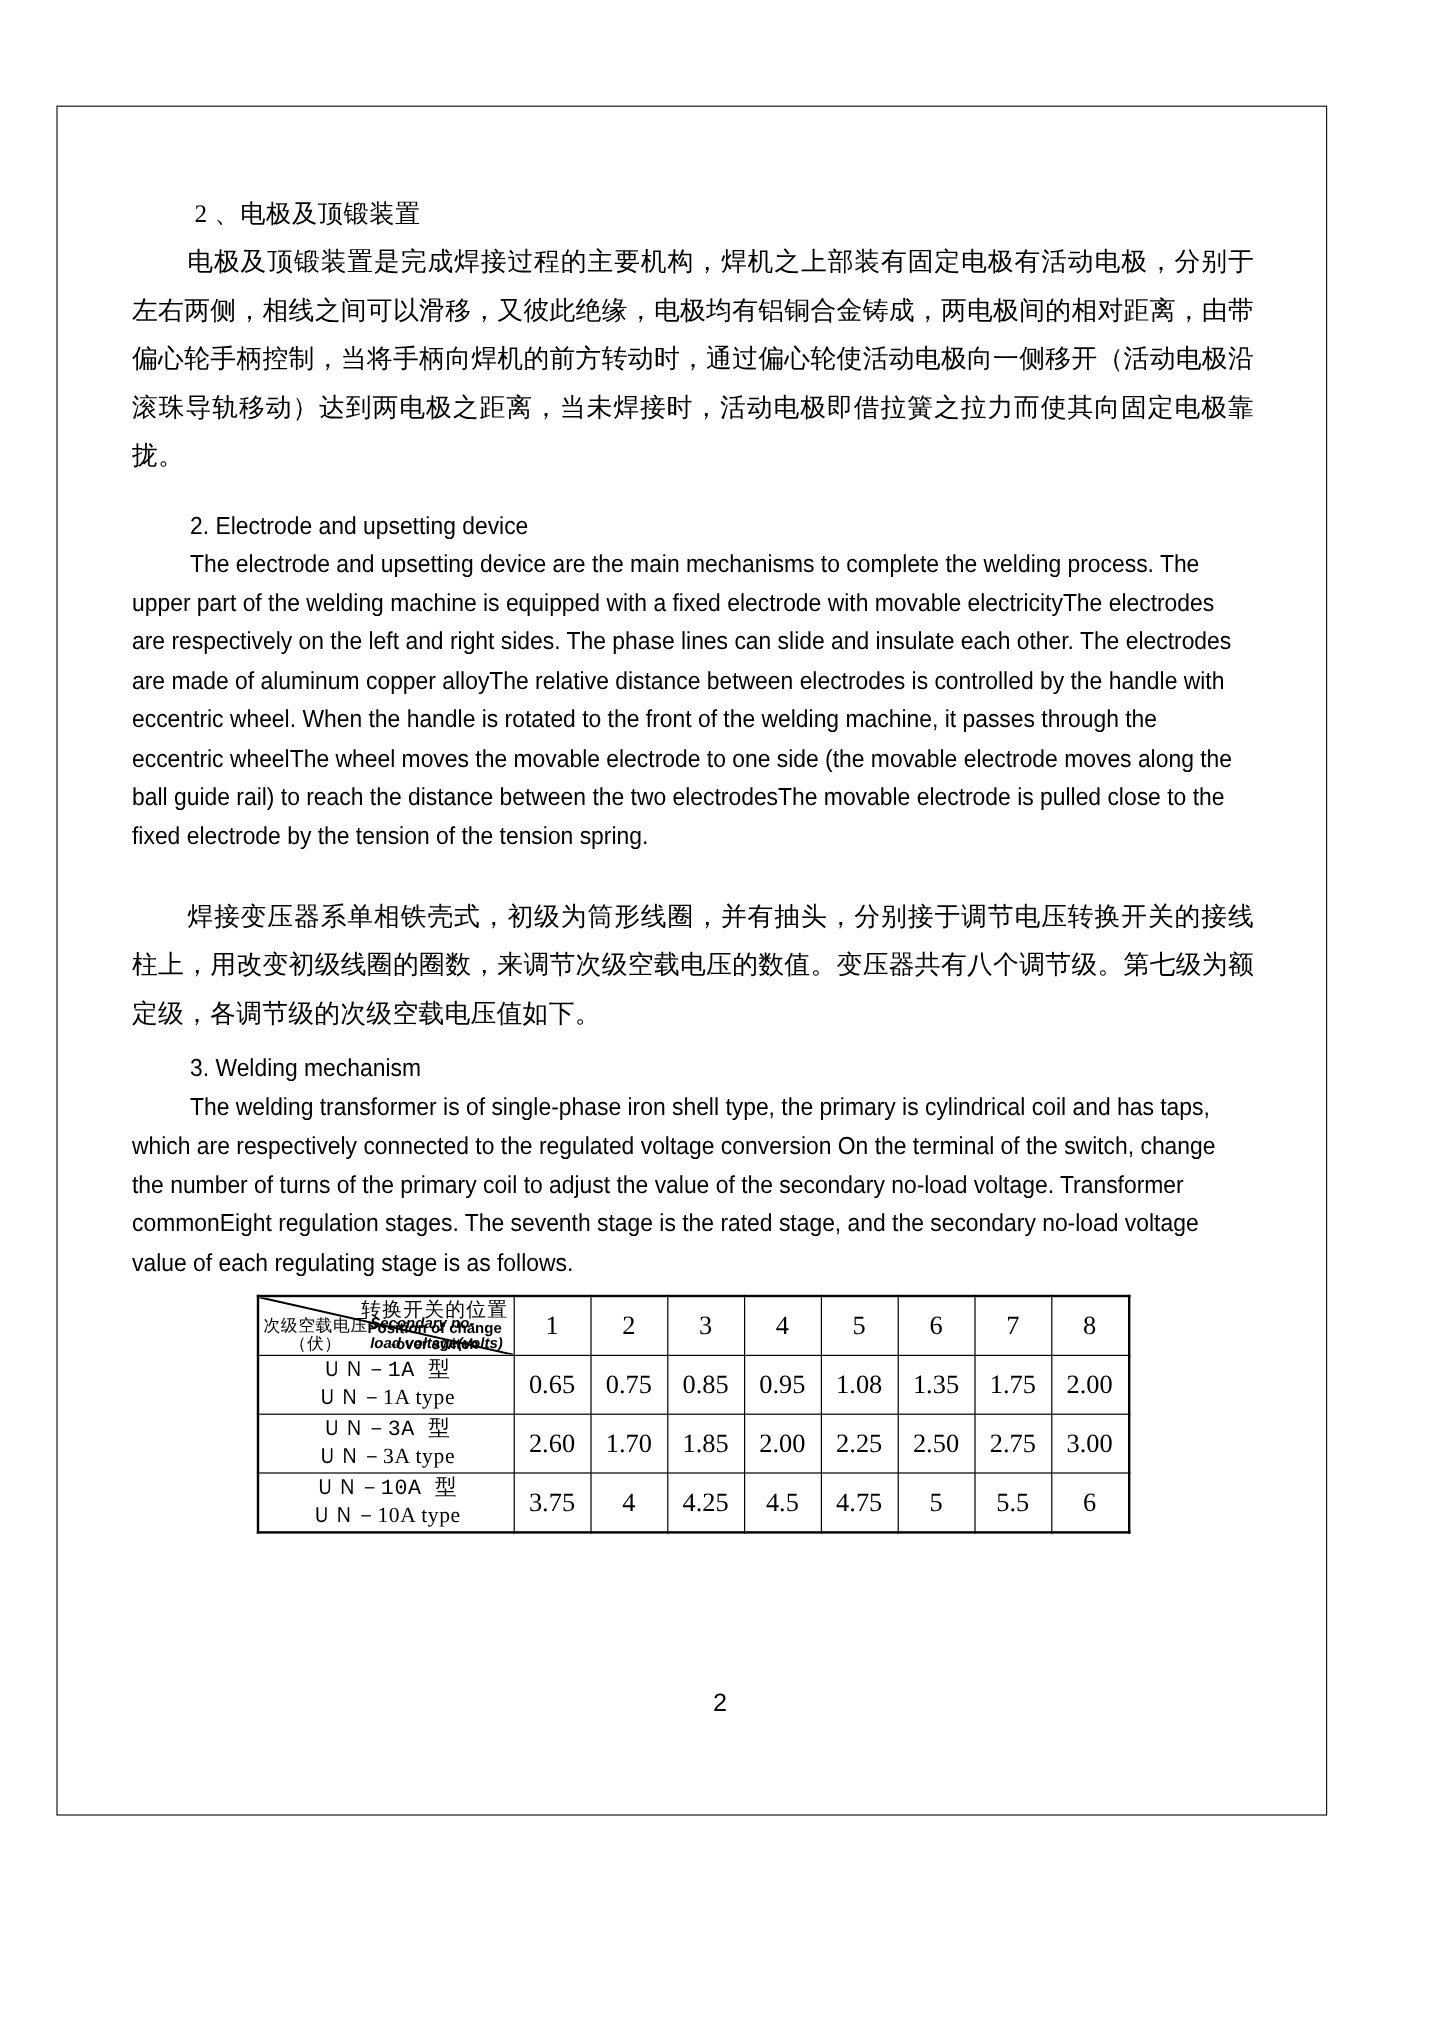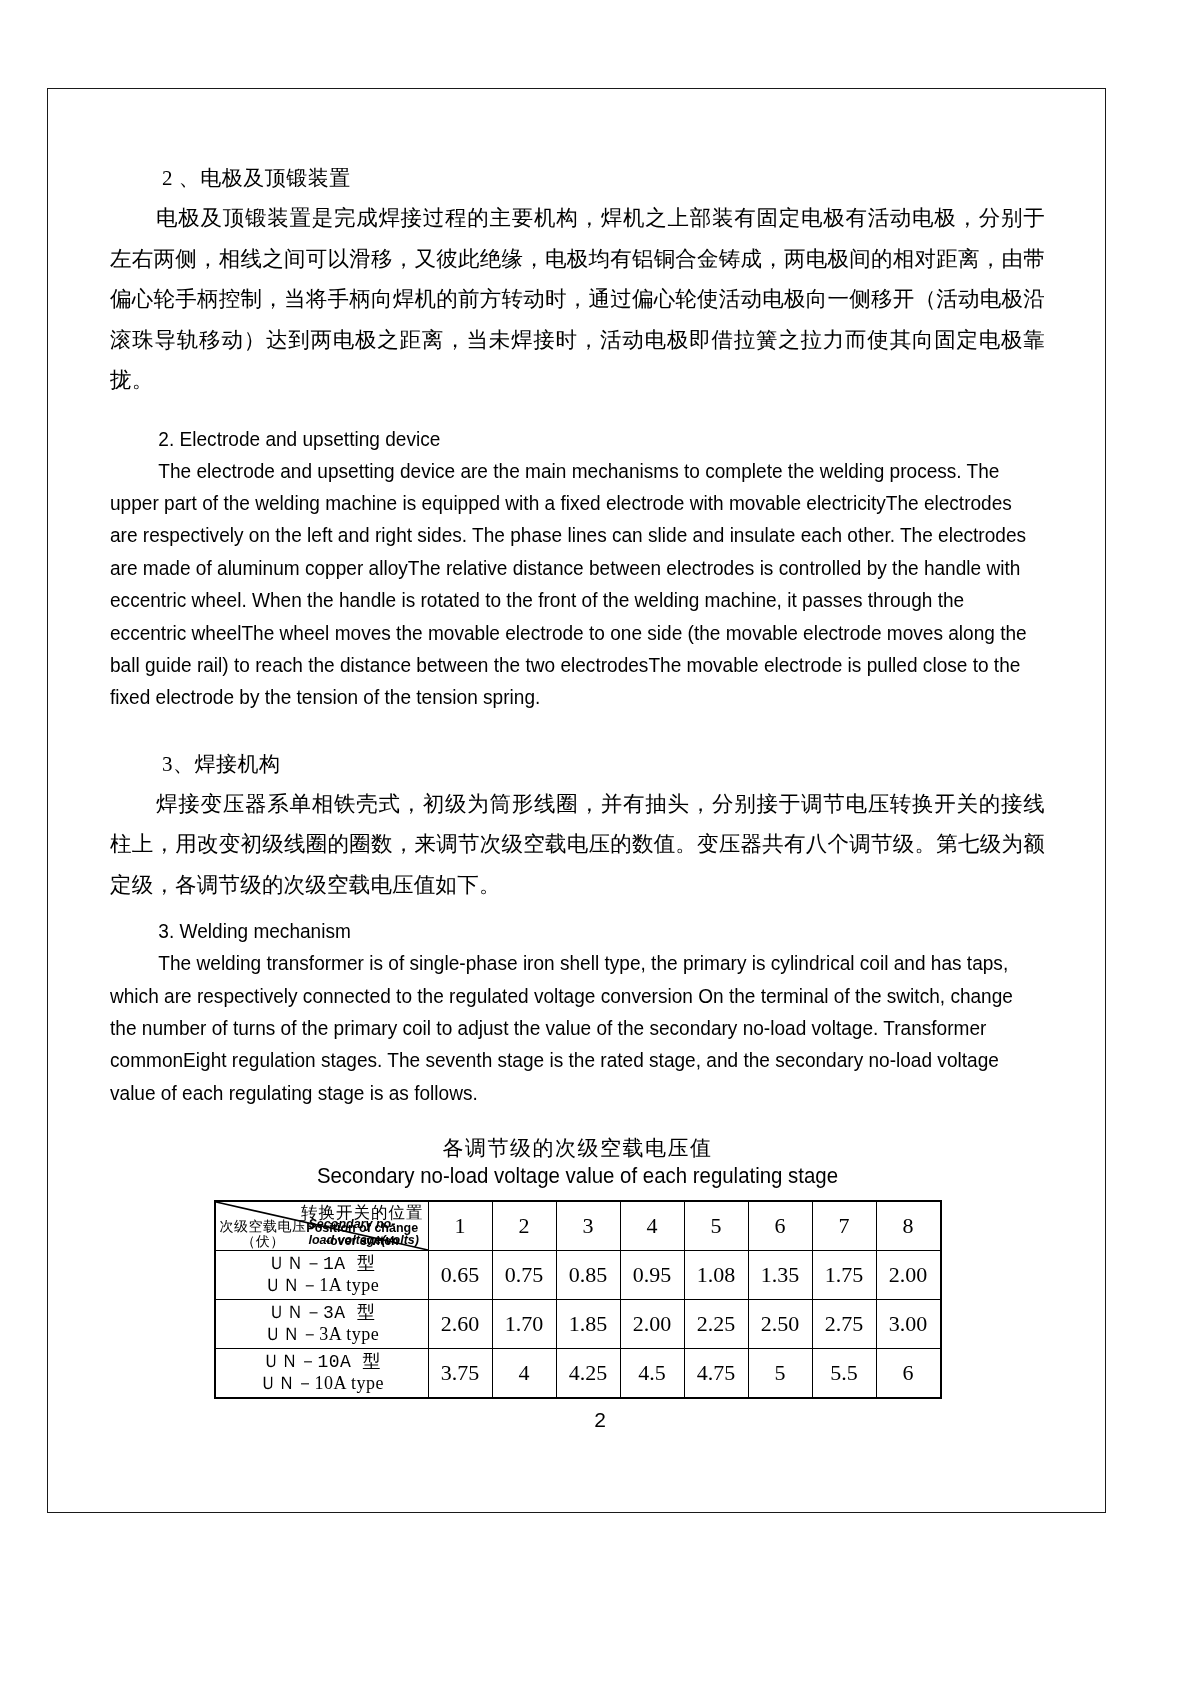--- a/index.html
+++ b/index.html
@@ -231,32 +231,27 @@
     <p class="cn-head">2 、电极及顶锻装置</p>
     <p class="cn-para">电极及顶锻装置是完成焊接过程的主要机构，焊机之上部装有固定电极有活动电极，分别于左右两侧，相线之间可以滑移，又彼此绝缘，电极均有铝铜合金铸成，两电极间的相对距离，由带偏心轮手柄控制，当将手柄向焊机的前方转动时，通过偏心轮使活动电极向一侧移开（活动电极沿滚珠导轨移动）达到两电极之距离，当未焊接时，活动电极即借拉簧之拉力而使其向固定电极靠拢。</p>
 
     <div class="gap-md"></div>
 
     <p class="en-head">2. Electrode and upsetting device</p>
     <p class="en-para">The electrode and upsetting device are the main mechanisms to complete the welding process. The upper part of the welding machine is equipped with a fixed electrode with movable electricityThe electrodes are respectively on the left and right sides. The phase lines can slide and insulate each other. The electrodes are made of aluminum copper alloyThe relative distance between electrodes is controlled by the handle with eccentric wheel. When the handle is rotated to the front of the welding machine, it passes through the eccentric wheelThe wheel moves the movable electrode to one side (the movable electrode moves along the ball guide rail) to reach the distance between the two electrodesThe movable electrode is pulled close to the fixed electrode by the tension of the tension spring.</p>
 
     <div class="gap-lg"></div>
 
-    <p class="cn-head">3、焊接机构</p>
     <p class="cn-para">焊接变压器系单相铁壳式，初级为筒形线圈，并有抽头，分别接于调节电压转换开关的接线柱上，用改变初级线圈的圈数，来调节次级空载电压的数值。变压器共有八个调节级。第七级为额定级，各调节级的次级空载电压值如下。</p>
 
     <div class="gap-sm"></div>
 
     <p class="en-head">3. Welding mechanism</p>
     <p class="en-para">The welding transformer is of single-phase iron shell type, the primary is cylindrical coil and has taps, which are respectively connected to the regulated voltage conversion On the terminal of the switch, change the number of turns of the primary coil to adjust the value of the secondary no-load voltage. Transformer commonEight regulation stages. The seventh stage is the rated stage, and the secondary no-load voltage value of each regulating stage is as follows.</p>
 
-    <div class="tbl-title-wrap">
-      <div class="tbl-title-cn">各调节级的次级空载电压值</div>
-      <div class="tbl-title-en">Secondary no-load voltage value of each regulating stage</div>
-    </div>
 
     <div class="tbl-wrap">
       <table class="voltage">
         <tbody>
           <tr>
             <td class="corner">
               <svg class="diag" viewBox="0 0 212 78" preserveAspectRatio="none">
                 <line x1="0" y1="0" x2="212" y2="78" stroke="#000" stroke-width="1.6" vector-effect="non-scaling-stroke"></line>
               </svg>
               <div class="corner-tr">

